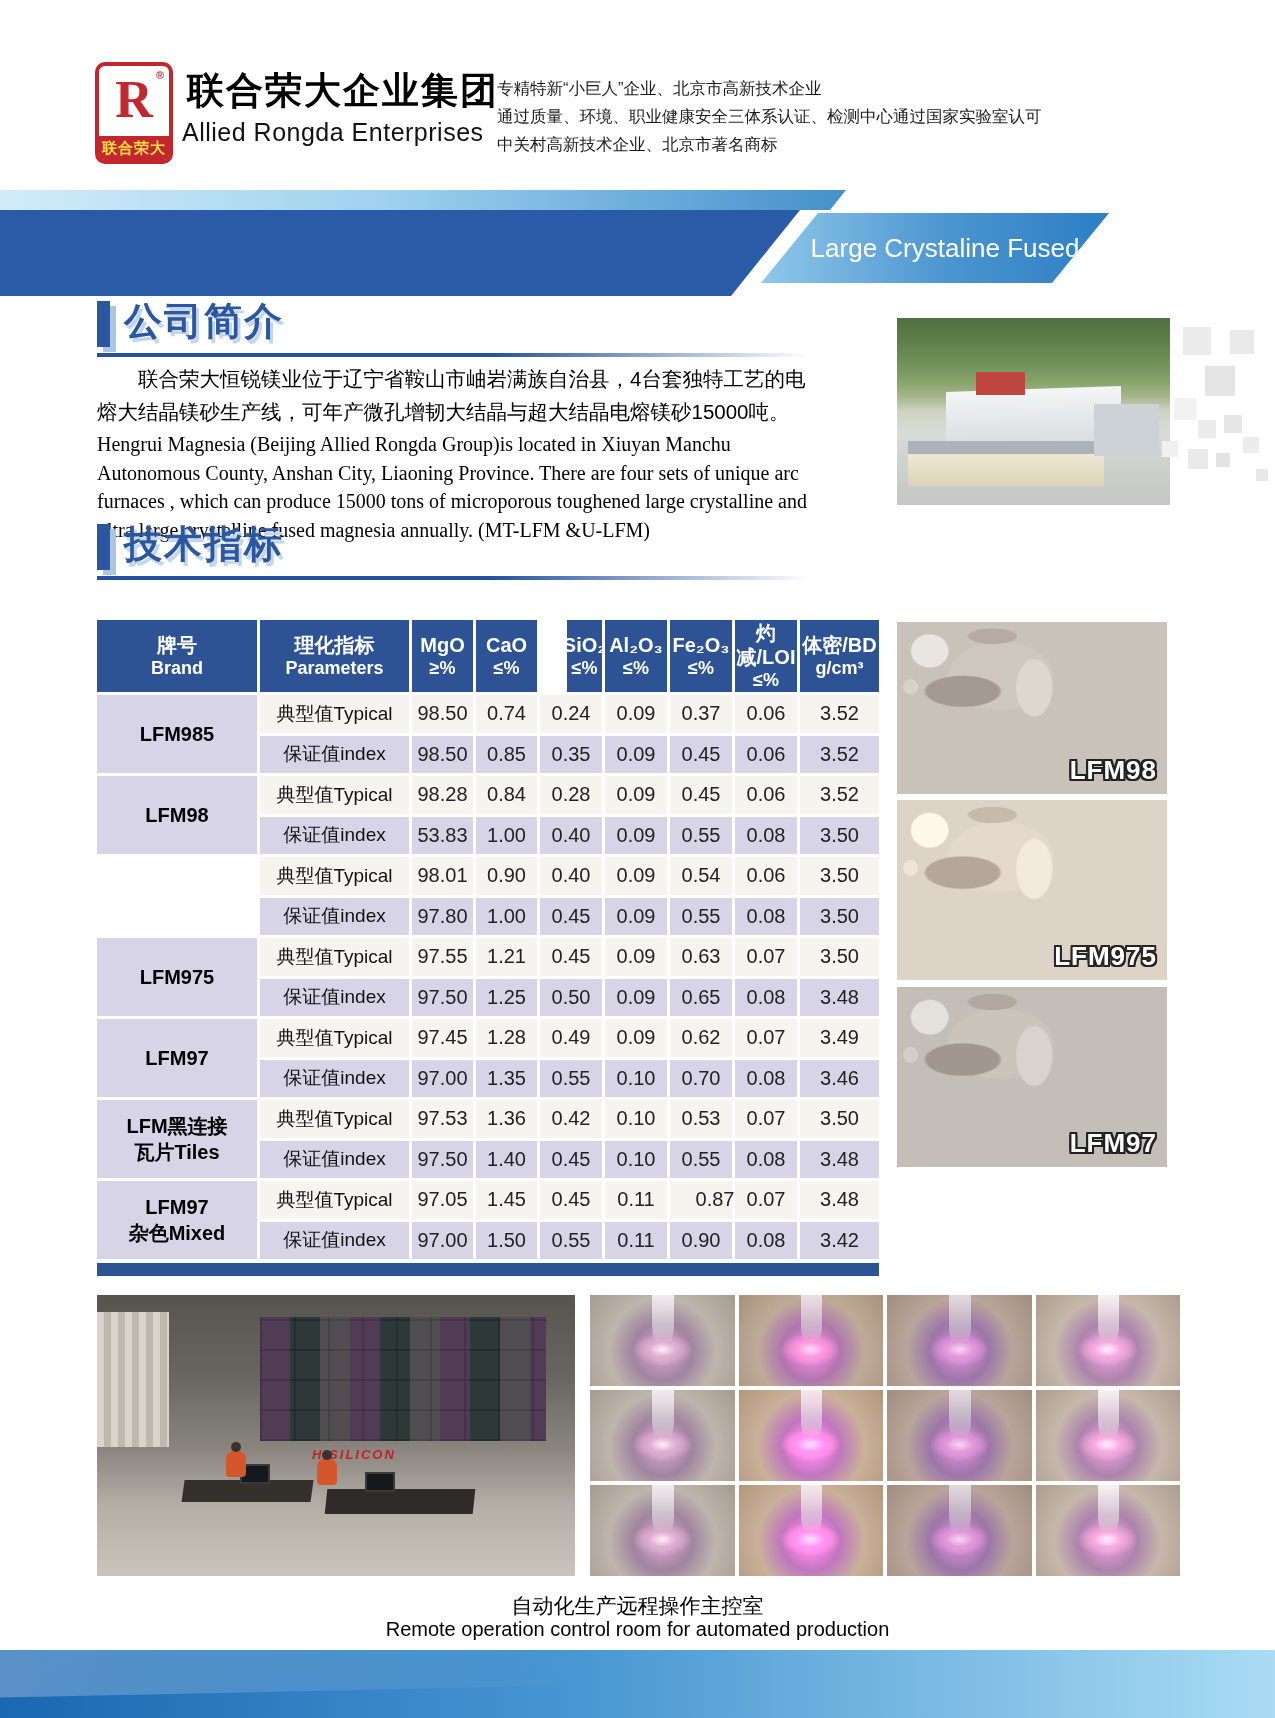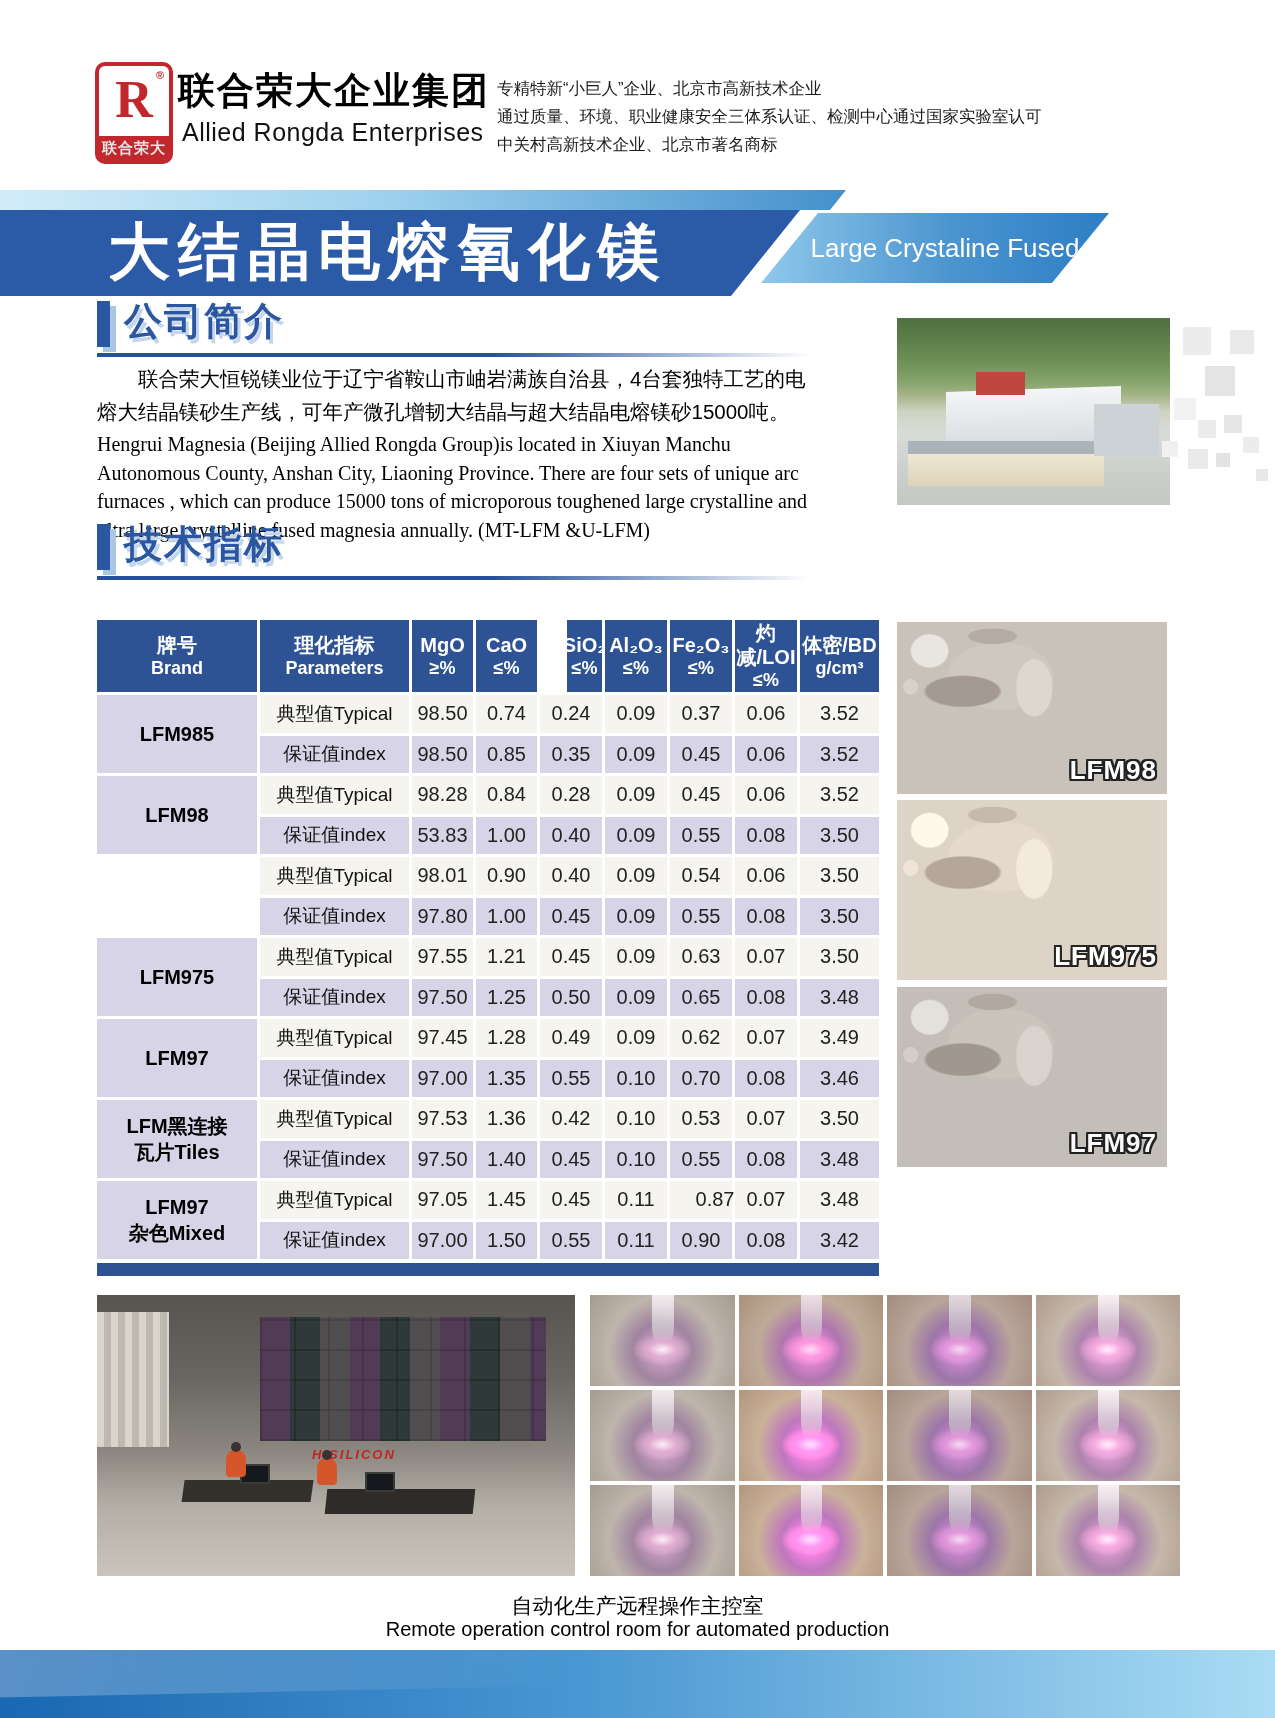--- a/index.html
+++ b/index.html
@@ -6,22 +6,22 @@
   .page{position:relative;width:1275px;height:1718px;background:#fff;overflow:hidden;
         font-family:"Liberation Sans","DejaVu Sans",sans-serif;color:#111;}
   .abs{position:absolute;}
 
   
   .logo{left:95px;top:62px;width:78px;height:102px;border:4px solid #c1272d;border-radius:10px;background:#fff;box-sizing:border-box;}
   .logo-mono{position:absolute;left:0;top:2px;width:100%;height:64px;text-align:center;
              font-family:"Liberation Serif","DejaVu Serif",serif;font-weight:bold;font-size:52px;color:#c1272d;line-height:64px;}
   .logo-reg{position:absolute;right:5px;top:3px;font-size:11px;color:#c1272d;font-weight:bold;}
   .logo-band{position:absolute;left:0;bottom:0;width:100%;height:24px;background:#c1272d;border-radius:0 0 5px 5px;
-             color:#e5e5e5;font-size:15px;font-weight:bold;text-align:center;line-height:24px;letter-spacing:1px;}
-  .company-cn{left:178px;top:66px;font-size:37px;font-weight:900;color:#000;letter-spacing:2px;}
+             color:#fde047;font-size:15px;font-weight:bold;text-align:center;line-height:24px;letter-spacing:1px;}
+  .company-cn{left:187px;top:66px;font-size:37px;font-weight:900;color:#000;letter-spacing:2px;}
   .company-en{left:182px;top:118px;font-size:25px;color:#111;letter-spacing:0.5px;}
   .creds{left:497px;top:74px;width:590px;font-size:16.5px;color:#1a1a1a;line-height:28px;}
 
   
   .band-strip{left:0;top:190px;width:846px;height:20px;
       background:linear-gradient(90deg,#d2ecf9 0%,#9fd2ee 45%,#4590cc 100%);
       clip-path:polygon(0 0,100% 0,calc(100% - 16px) 100%,0 100%);}
   .band-main{left:0;top:210px;width:800px;height:86px;background:#2b5aa7;
       clip-path:polygon(0 0,100% 0,calc(100% - 69px) 100%,0 100%);}
   .band-title{left:108px;top:210px;height:86px;line-height:84px;font-size:62px;font-weight:900;color:#fff;letter-spacing:8px;}
@@ -136,21 +136,20 @@
   <div class="abs company-cn">联合荣大企业集团</div>
   <div class="abs company-en">Allied Rongda Enterprises</div>
   <div class="abs creds">
     <div>专精特新“小巨人”企业、北京市高新技术企业</div>
     <div>通过质量、环境、职业健康安全三体系认证、检测中心通过国家实验室认可</div>
     <div>中关村高新技术企业、北京市著名商标</div>
   </div>
 
   <div class="abs band-strip"></div>
   <div class="abs band-main"></div>
-  <div class="abs band-title">大结晶电熔氧化镁</div>
   <div class="abs band-en">
     <div class="band-en-text">Large Crystaline Fused Magnesia</div>
   </div>
 
   <div class="abs h-bar-sh" style="left:103px;top:306px;"></div>
   <div class="abs h-bar" style="left:97px;top:301px;"></div>
   <div class="abs h-text" style="left:124px;top:296px;">公司简介</div>
   <div class="abs h-rule" style="left:97px;top:353px;width:714px;"></div>
   <div class="abs para-cn">联合荣大恒锐镁业位于辽宁省鞍山市岫岩满族自治县，4台套独特工艺的电熔大结晶镁砂生产线，可年产微孔增韧大结晶与超大结晶电熔镁砂15000吨。</div>
   <div class="abs para-en">Hengrui Magnesia (Beijing Allied Rongda Group)is located in Xiuyan Manchu Autonomous County, Anshan City, Liaoning Province. There are four sets of unique arc furnaces , which can produce 15000 tons of microporous toughened large crystalline and ultra large crystalline fused magnesia annually. (MT-LFM &amp;U-LFM)</div>

